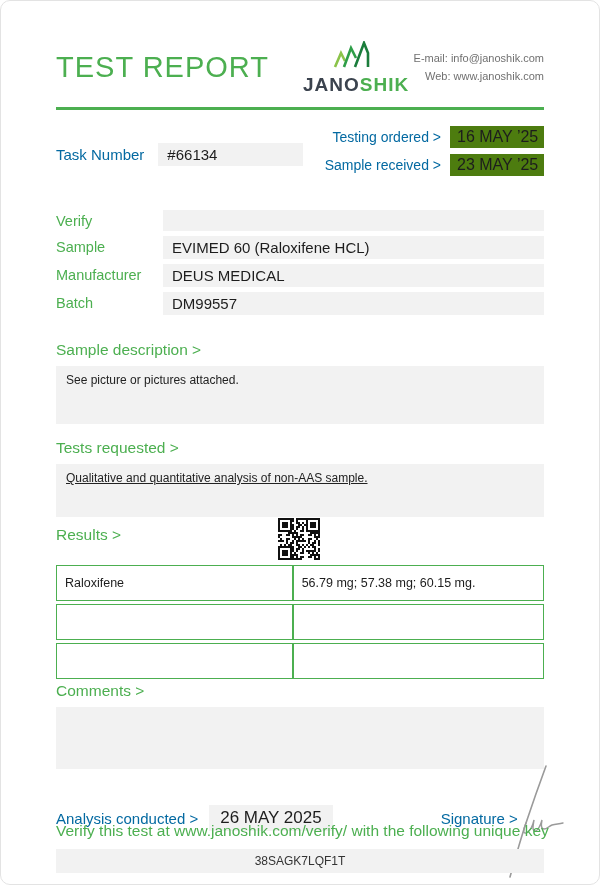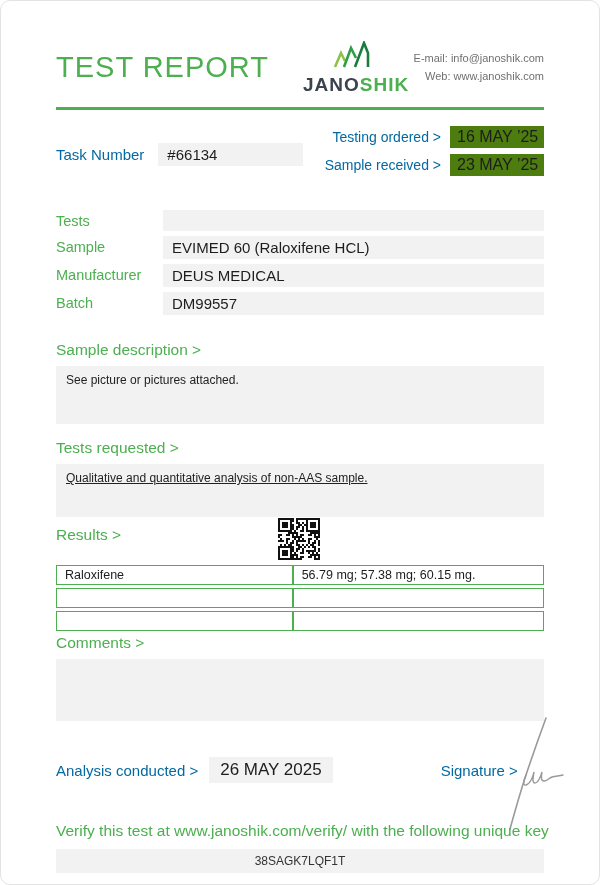--- a/index.html
+++ b/index.html
@@ -39,21 +39,21 @@
   .mt-comments { }
   .gray-box { background:#f2f2f2; color:#222222; font-size:12px; margin-top:7px; padding:7px 10px; }
   .box-sample { height:58px; }
   .box-tests { height:53px;text-decoration:underline; }
   .box-comments { height:62px; }
   
   .results-head { position:relative; height:44px; }
   .results-head .section-heading { position:absolute; left:0; bottom:17px; }
   .qr { position:absolute; left:50%; margin-left:-22px; top:1px; width:42px; height:42px; }
   table.results { width:100%; border-collapse:separate; border-spacing:0 3px; margin-top:1px; table-layout:fixed; }
-  table.results td { border:1px solid #4caf50; height:20px; font-size:12.5px; color:#1d1d1d; padding:1px 8px; }
+  table.results td { border:1px solid #4caf50; height:36px; font-size:12.5px; color:#1d1d1d; padding:1px 8px; }
   td.col-name { width:48.5%; }
   
   .bottom-row { display:flex; align-items:center; margin-top:36px; position:relative; }
   .analysis-value { background:#f2f2f2; color:#1d1d1d; font-size:17px; padding:3px 11px; margin-left:11px; white-space:nowrap; }
   .sig-label { margin-left:108px; }
   .signature-svg { position:absolute; left:428px; top:-42px; }
   
   .footer { position:absolute; left:55px; right:55px; bottom:11px; }
   .verify-text { color:#4caf50; font-size:15.5px; white-space:nowrap; }
   .key-box { background:#f2f2f2; color:#333333; font-size:12px; text-align:center; padding:5px 0; margin-top:9px; }
@@ -95,21 +95,21 @@
       </div>
       <div class="date-row">
         <span class="green-label">Sample received &gt;</span>
         <span class="date-value">23 MAY ’25</span>
       </div>
     </div>
   </div>
 
   <div class="info-block">
     <div class="info-row">
-      <div class="info-label">Tests</div>
+      <div class="info-label">Verify</div>
       <div class="info-value"></div>
     </div>
     <div class="info-row">
       <div class="info-label">Sample</div>
       <div class="info-value">EVIMED 60 (Raloxifene HCL)</div>
     </div>
     <div class="info-row">
       <div class="info-label">Manufacturer</div>
       <div class="info-value">DEUS MEDICAL</div>
     </div>

